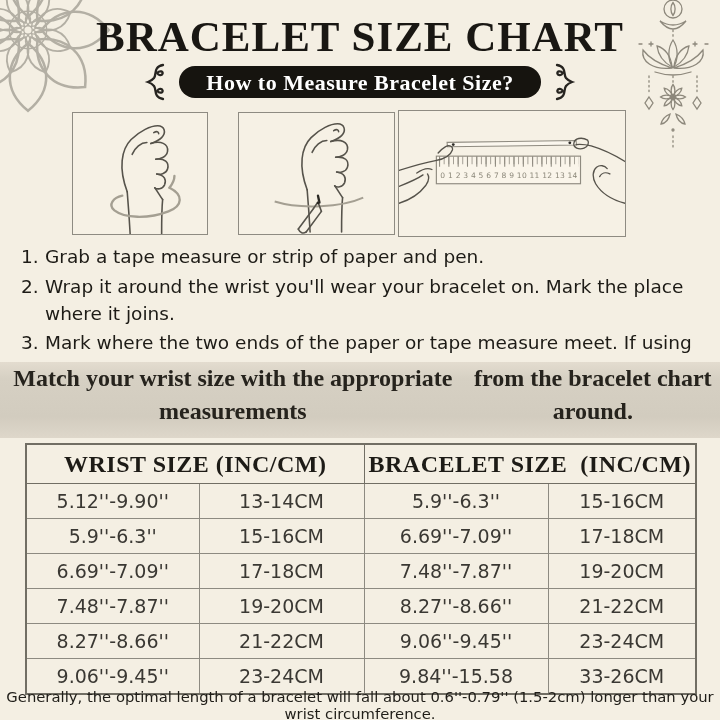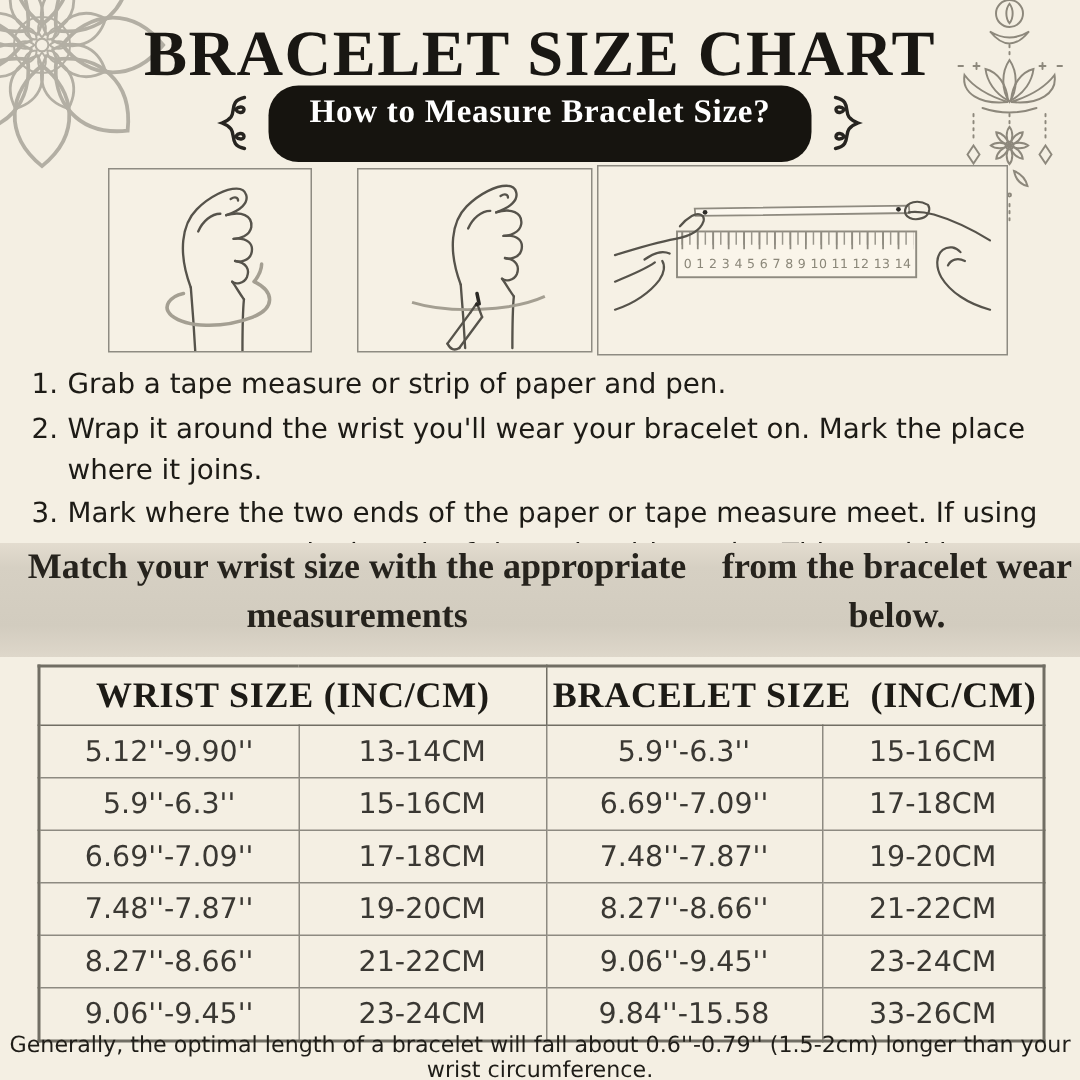--- a/index.html
+++ b/index.html
@@ -19,31 +19,31 @@
     font-family:"Liberation Serif","DejaVu Serif",serif;font-weight:bold;
     font-size:43px;letter-spacing:1px;color:#191713;
   }
   .pill-row{
     position:absolute;left:0;top:63px;width:720px;height:38px;
     display:flex;align-items:center;justify-content:center;gap:11px;
   }
   .pill{
     background:#16140f;color:#ffffff;border-radius:20px;
     font-family:"Liberation Serif","DejaVu Serif",serif;font-weight:bold;
-    font-size:22px;letter-spacing:.5px;padding:4px 27px 21px 27px;
+    font-size:22px;letter-spacing:.5px;padding:4px 27px 2px 27px;
   }
   .flourish{width:26px;height:38px}
 
   .ibox{
     position:absolute;border:1px solid #8e8b82;background:#f6f1e5;
     box-sizing:border-box;
   }
   #box1{left:72px;top:112px;width:136px;height:123px}
   #box2{left:238px;top:112px;width:157px;height:123px}
-  #box3{left:398px;top:110px;width:274px;height:127px}
+  #box3{left:398px;top:110px;width:228px;height:127px}
   .ibox svg{width:100%;height:100%}
 
   .steps{position:absolute;left:21px;top:244px;width:682px;font-size:18.5px;line-height:1.45;color:#1d1b16}
   .step{display:flex;margin-bottom:3px}
   .step .num{flex:0 0 24px}
   .step .txt{flex:1}
 
   .banner{
     position:absolute;left:0;top:362px;width:720px;height:76px;
     background:linear-gradient(180deg,#e3dccf 0%,#d6d0c3 22%,#d2ccbf 72%,#ded7ca 100%);
@@ -259,21 +259,21 @@
       <span class="txt">Wrap it around the wrist you'll wear your bracelet on. Mark the place where it joins.</span>
     </div>
     <div class="step">
       <span class="num">3.</span>
       <span class="txt">Mark where the two ends of the paper or tape measure meet. If using paper, measure the length of the strip with a ruler. This would be your wrist size.</span>
     </div>
   </div>
 
   <div class="banner">
     <span>Match your wrist size with the appropriate measurements</span>
-    <span>from the bracelet wear below.</span>
+    <span>from the bracelet chart around.</span>
   </div>
 
   <table class="size">
     <colgroup>
         <col style="width:173px">
         <col style="width:165px">
         <col style="width:184px">
         <col style="width:148px">
       </colgroup>
     <thead>

